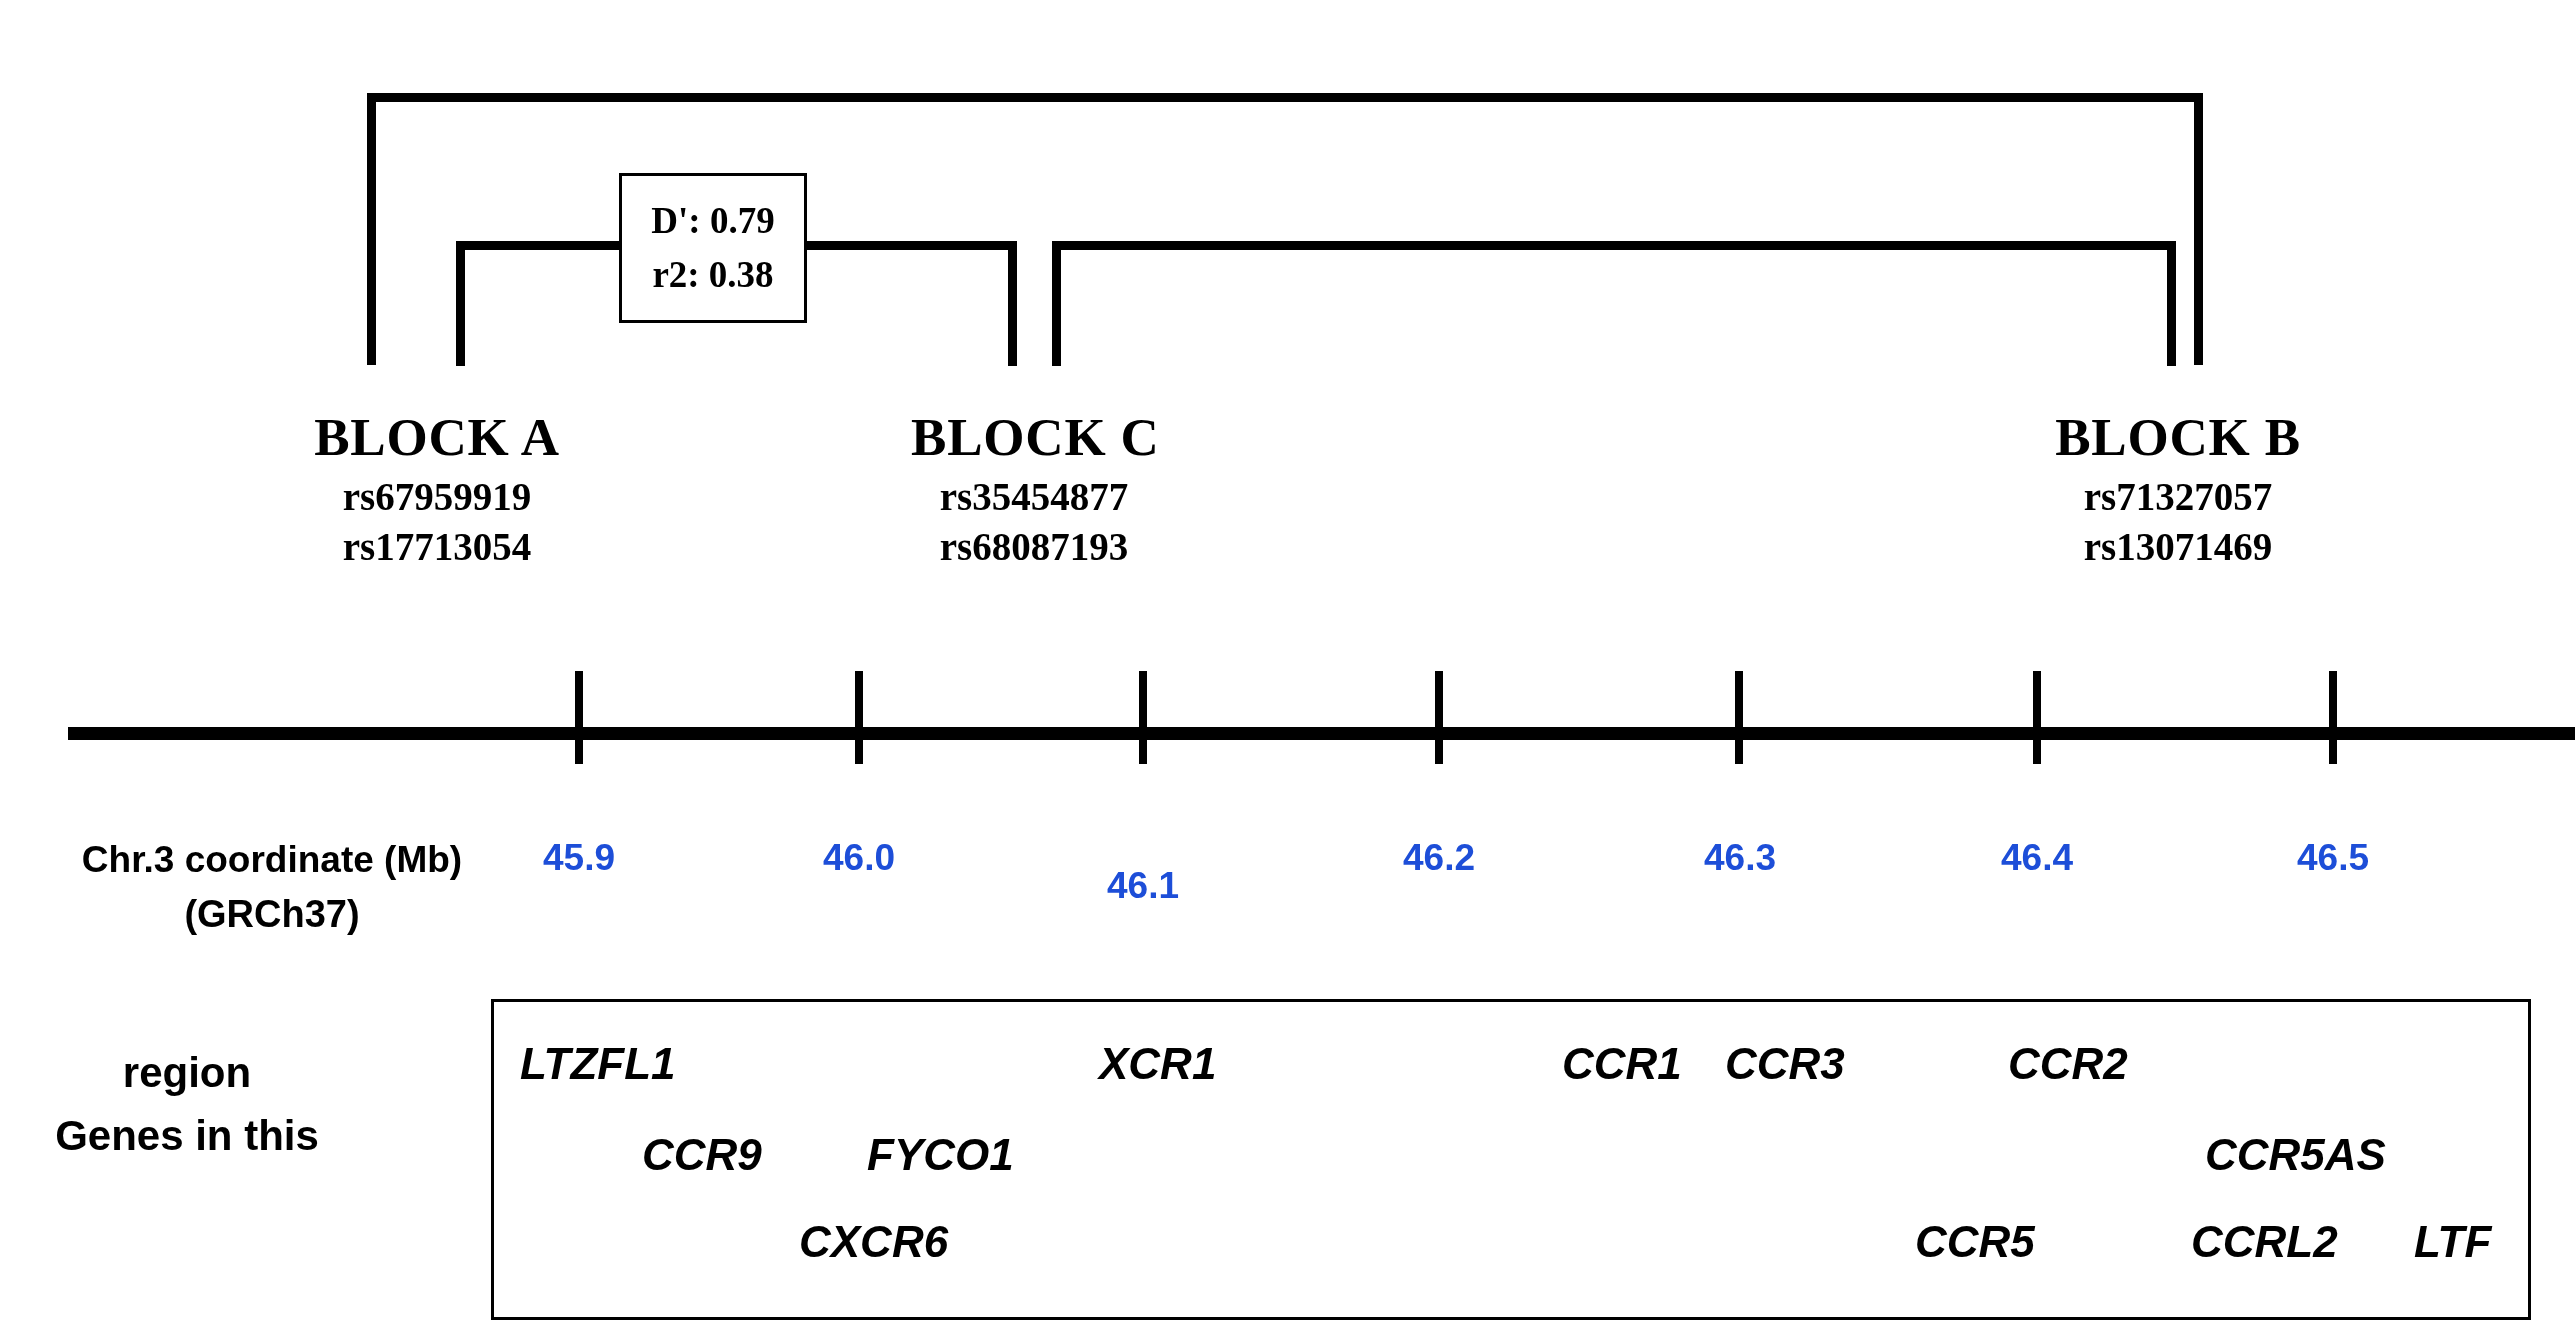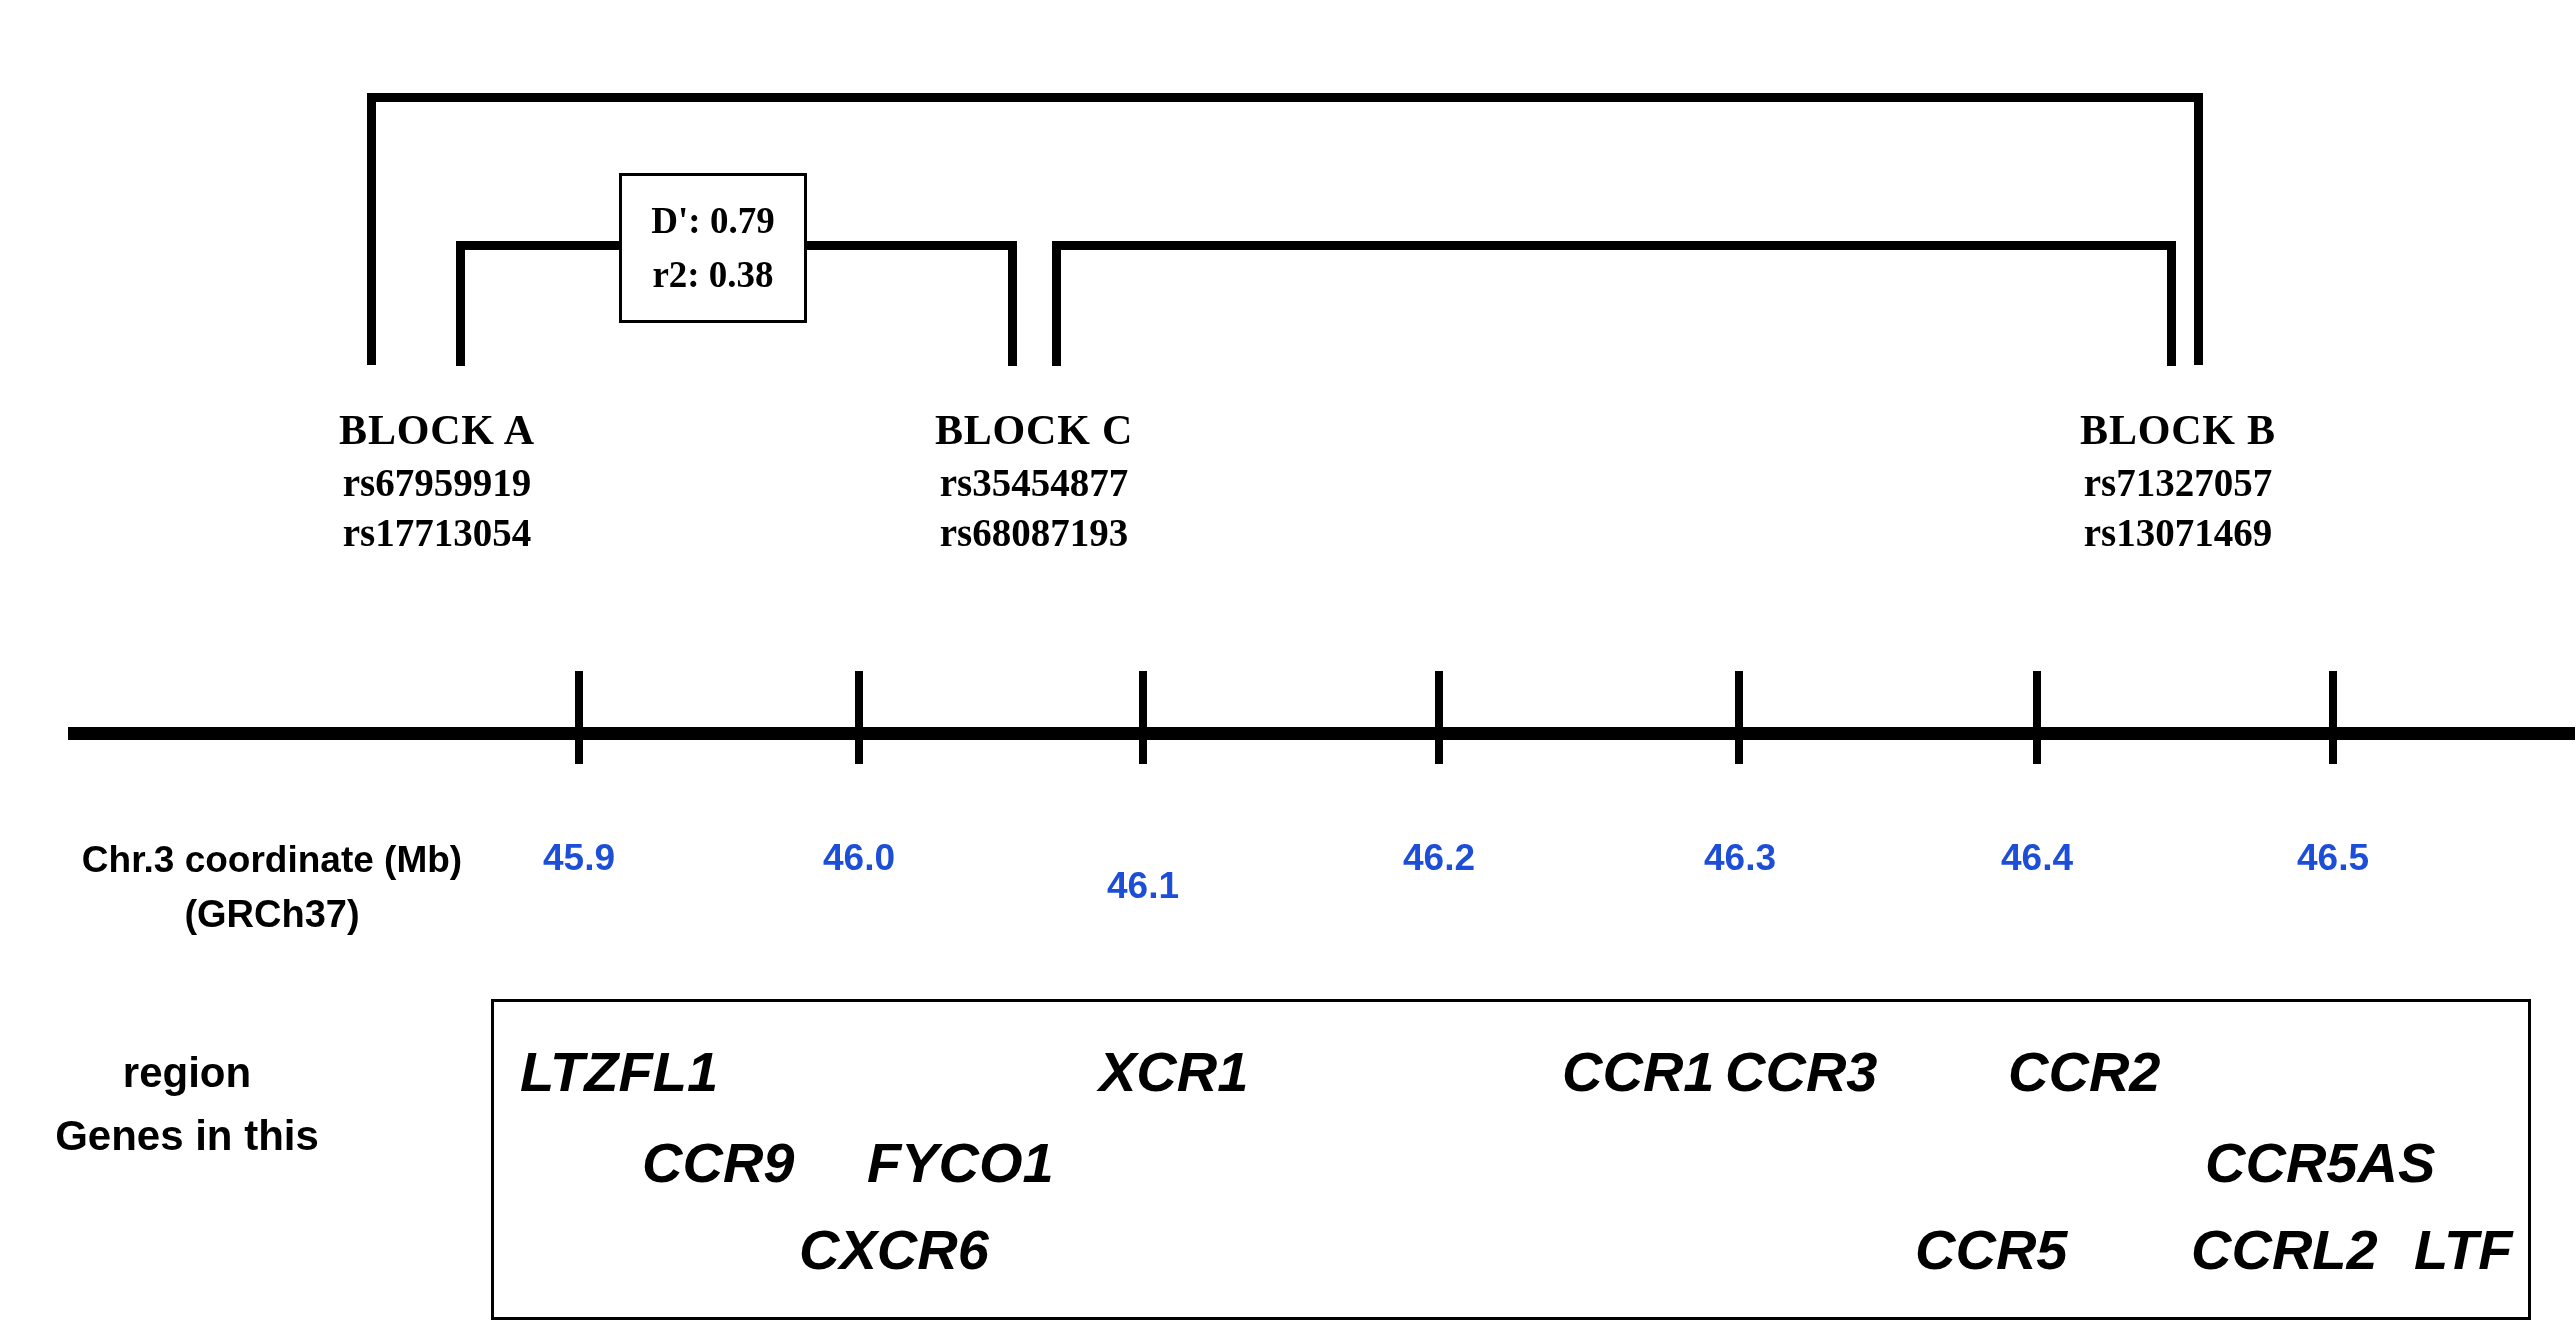--- a/index.html
+++ b/index.html
@@ -50,21 +50,21 @@
   
   .block-label {
     position: absolute;
     font-family: "Liberation Serif", serif;
     font-weight: bold;
     color: #000000;
     text-align: center;
     line-height: 1.28;
     white-space: nowrap;
   }
-  .block-title { font-size: 42px; letter-spacing: 0.8px; }
+  .block-title { font-size: 53px; letter-spacing: 0.8px; }
   .block-snp  { font-size: 39px; }
 
   
   #axis-line {
     position: absolute;
     background: #000000;
   }
   .tick {
     position: absolute;
     background: #000000;
@@ -109,21 +109,21 @@
     position: absolute;
     border: 3.4px solid #000000;
     background: #ffffff;
     box-sizing: border-box;
   }
   .gene {
     position: absolute;
     font-family: "Liberation Sans", sans-serif;
     font-style: italic;
     font-weight: bold;
-    font-size: 56px;
+    font-size: 44px;
     color: #000000;
     white-space: nowrap;
   }
 </style>
 </head>
 <body>
 
 <div id="figure">
 
   <div class="vline" style="left:367px; top:93px; height:272px;"></div>

